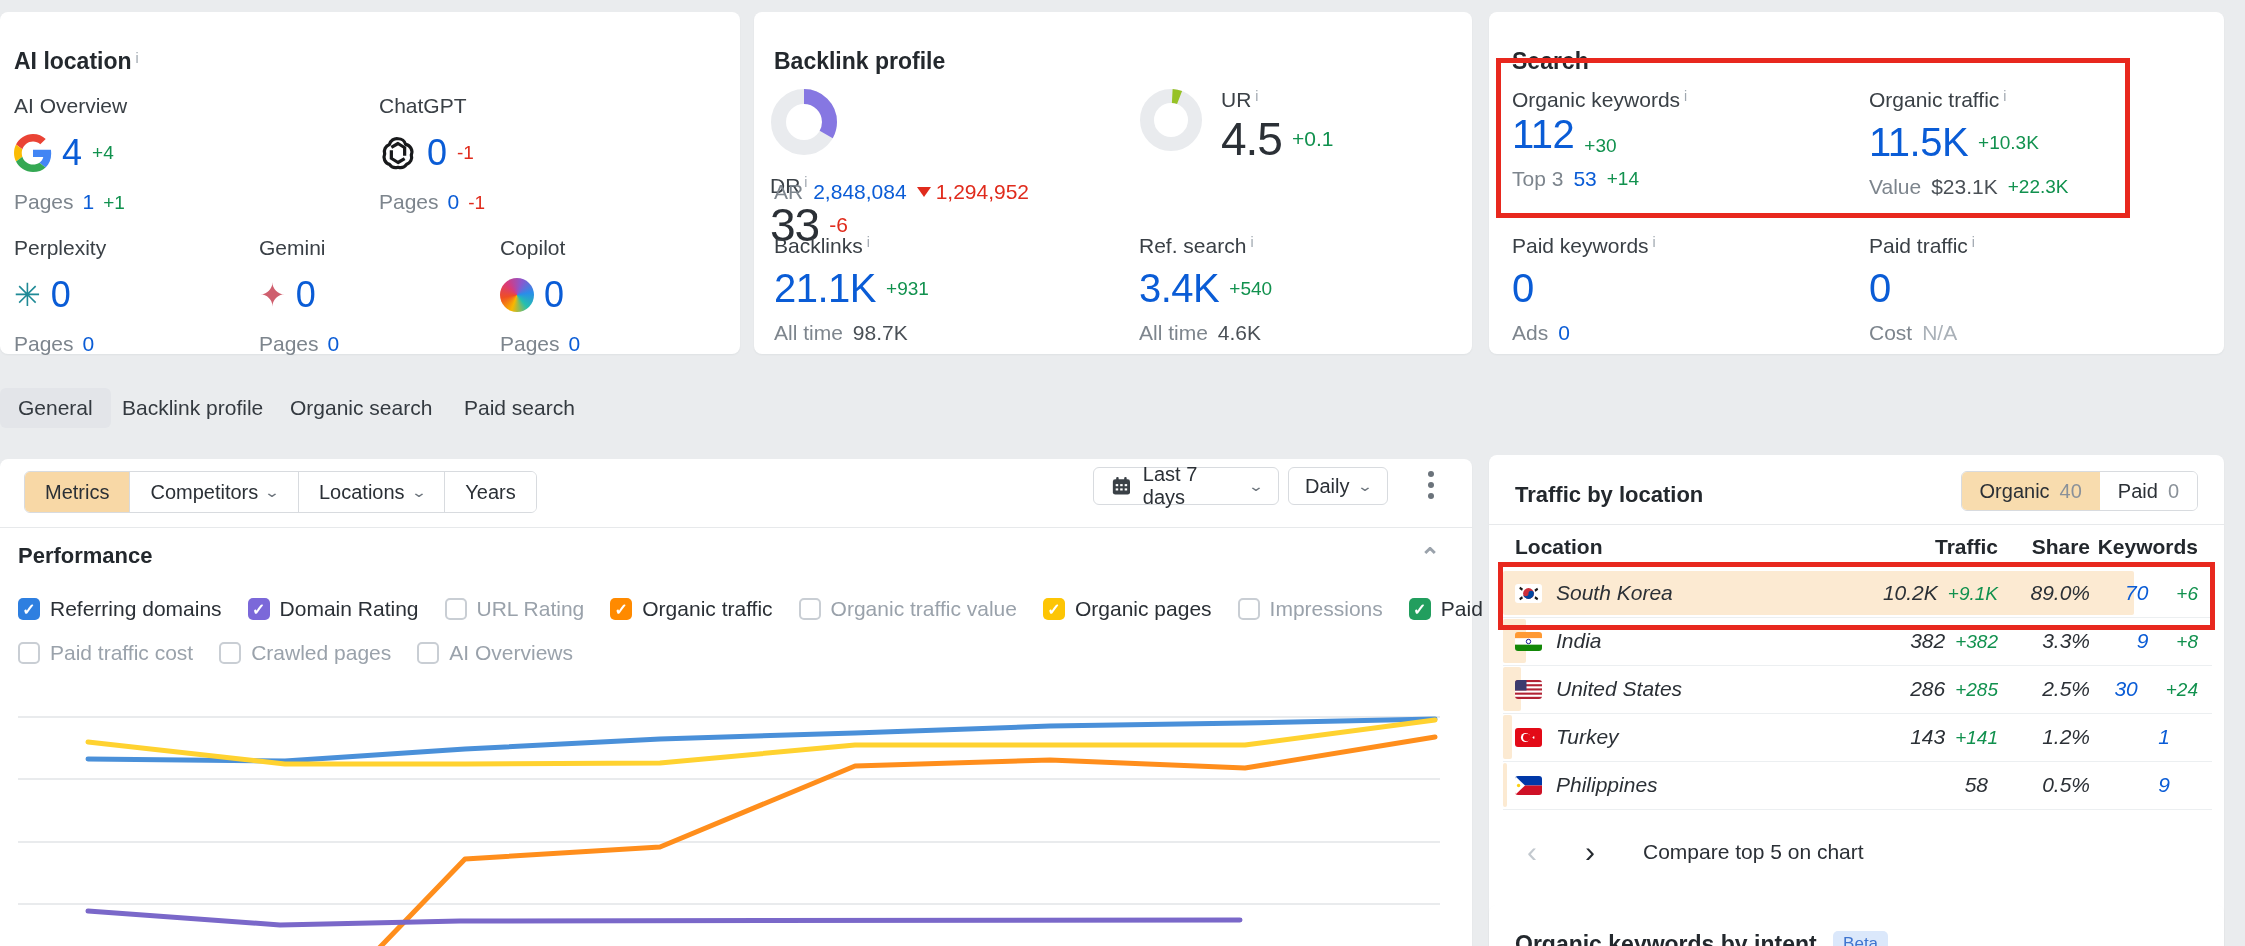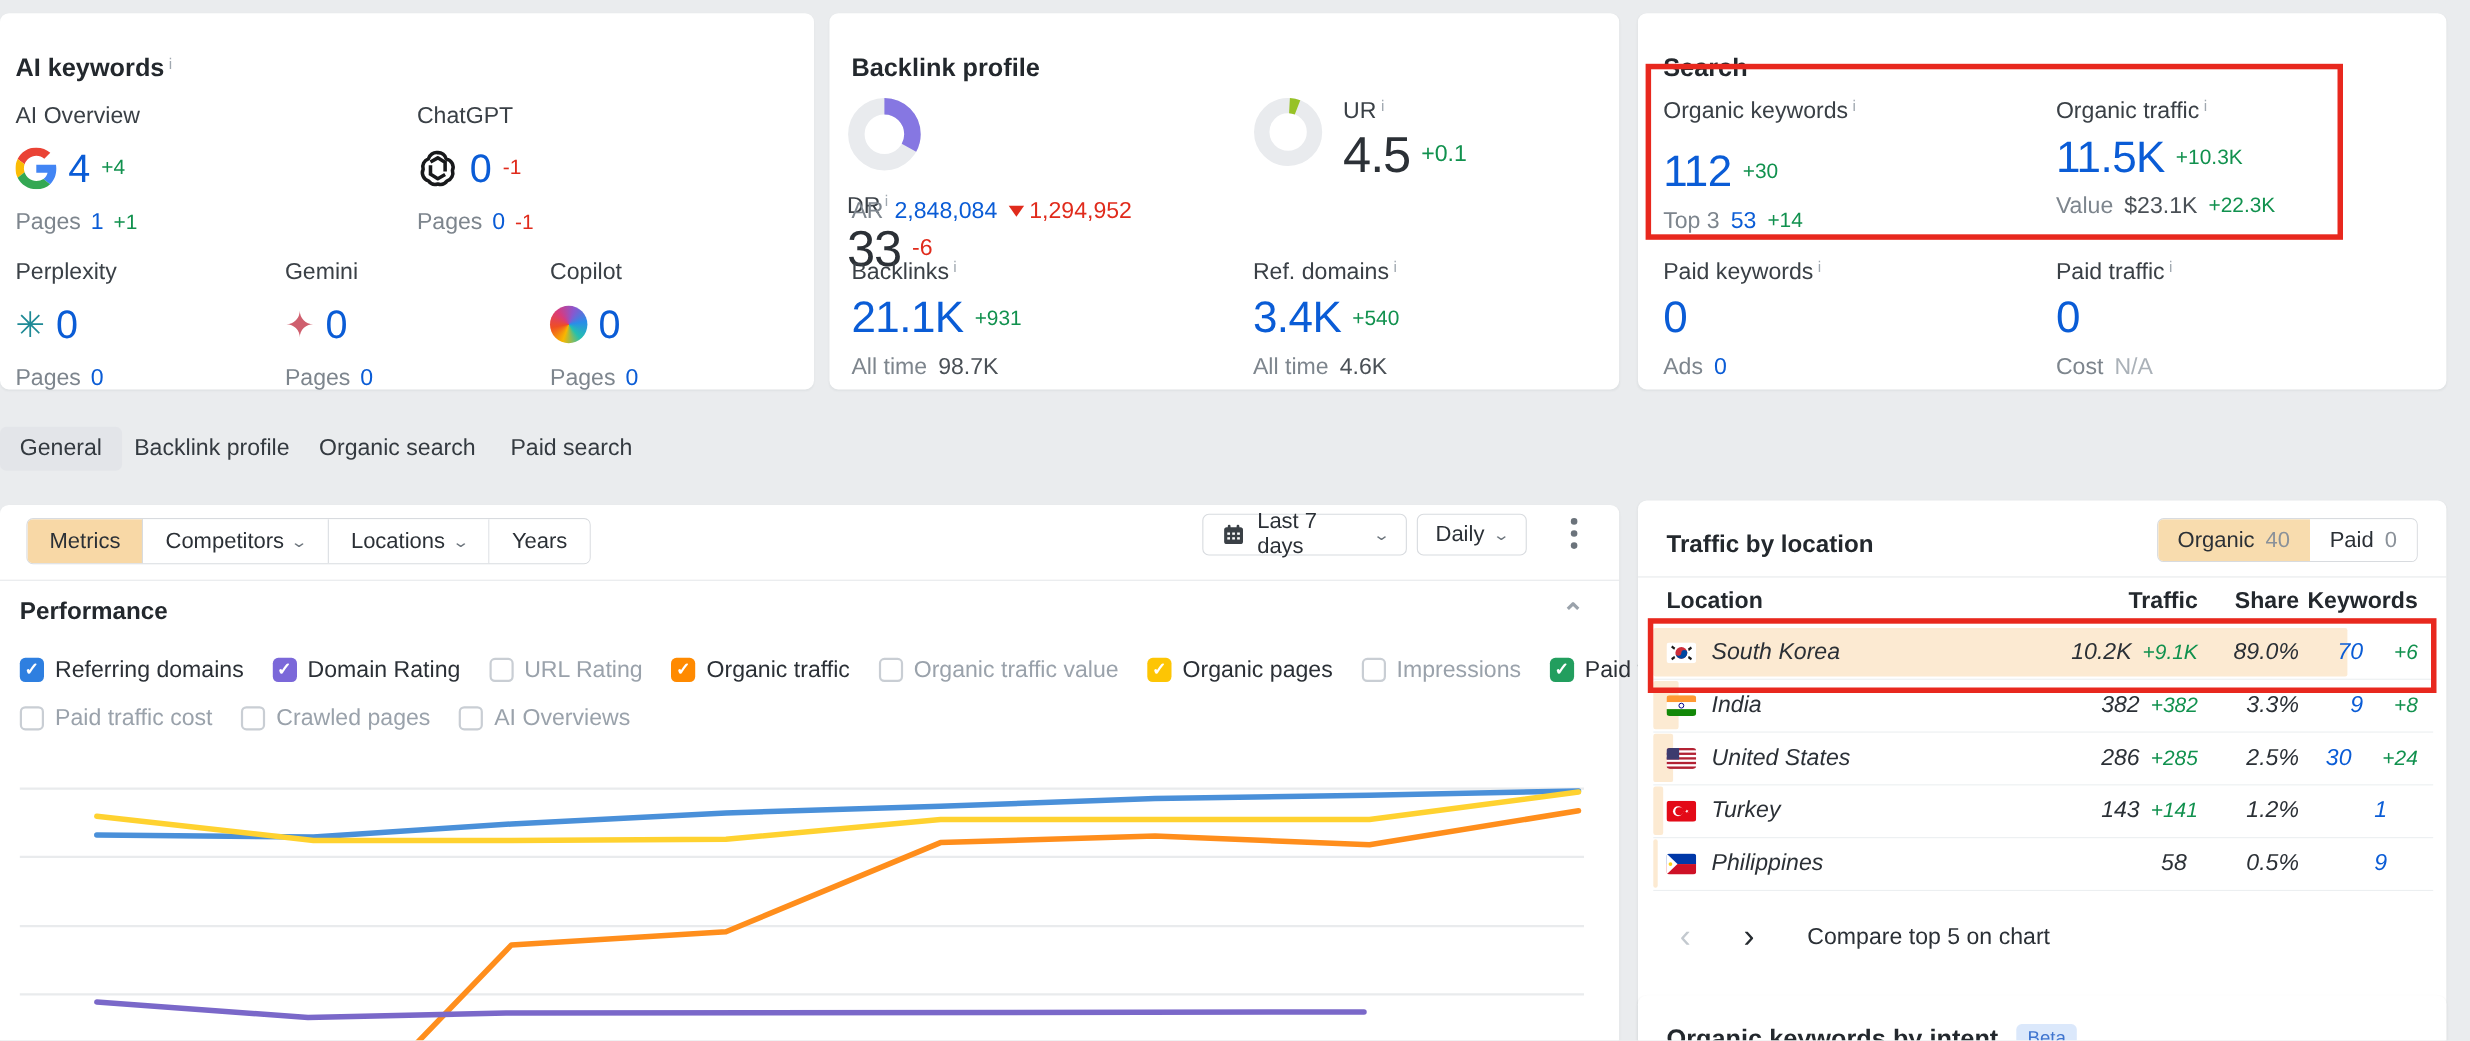--- a/index.html
+++ b/index.html
@@ -90,21 +90,21 @@
   .cal-icon{width:24px;height:24px;}
   .glyph-icon{font-size:32px;line-height:1;}
 </style>
 </head>
 <body>
 
 <div class="canvas">
 
   <div class="card" style="left:0;top:12px;width:740px;height:342px;">
     <div style="position:absolute;left:14px;top:36px;">
-      <span class="card-title">AI keywords</span><sup class="sup-i">i</sup>
+      <span class="card-title">AI location</span><sup class="sup-i">i</sup>
     </div>
 
     <div class="ai-cell" style="left:14px;top:82px;">
       <span class="lbl">AI Overview</span>
       <div class="row-flex">
         <svg class="icon-36" viewBox="0 0 48 48">
           <path fill="#EA4335" d="M24 9.5c3.54 0 6.71 1.22 9.21 3.6l6.85-6.85C35.9 2.38 30.47 0 24 0 14.62 0 6.51 5.38 2.56 13.22l7.98 6.19C12.43 13.72 17.74 9.5 24 9.5z"></path>
           <path fill="#4285F4" d="M46.98 24.55c0-1.57-.15-3.09-.38-4.55H24v9.02h12.94c-.58 2.96-2.26 5.48-4.78 7.18l7.73 6c4.51-4.18 7.09-10.36 7.09-17.65z"></path>
           <path fill="#FBBC05" d="M10.53 28.59c-.48-1.45-.76-2.99-.76-4.59s.27-3.14.76-4.59l-7.98-6.19C.92 16.46 0 20.12 0 24c0 3.88.92 7.54 2.56 10.78l7.97-6.19z"></path>
           <path fill="#34A853" d="M24 48c6.48 0 11.93-2.13 15.89-5.81l-7.73-6c-2.15 1.45-4.92 2.3-8.16 2.3-6.26 0-11.57-4.22-13.47-9.91l-7.98 6.19C6.51 42.62 14.62 48 24 48z"></path>
@@ -223,40 +223,40 @@
         <span class="big-val">21.1K</span>
         <span class="delta up">+931</span>
       </div>
       <div style="margin-top:10px;font-size:21px;" class="row-flex">
         <span class="gray">All time</span>
         <span style="color:#4a5056;">98.7K</span>
       </div>
     </div>
 
     <div style="position:absolute;left:385px;top:222px;">
-      <div><span class="lbl">Ref. domains</span><sup class="sup-i">i</sup></div>
+      <div><span class="lbl">Ref. search</span><sup class="sup-i">i</sup></div>
       <div class="row-flex" style="margin-top:8px;">
         <span class="big-val">3.4K</span>
         <span class="delta up">+540</span>
       </div>
       <div style="margin-top:10px;font-size:21px;" class="row-flex">
         <span class="gray">All time</span>
         <span style="color:#4a5056;">4.6K</span>
       </div>
     </div>
   </div>
 
   <div class="card" style="left:1489px;top:12px;width:735px;height:342px;">
     <div style="position:absolute;left:23px;top:36px;">
       <span class="card-title">Search</span>
     </div>
 
     <div style="position:absolute;left:23px;top:76px;">
       <div><span class="lbl">Organic keywords</span><sup class="sup-i">i</sup></div>
-      <div class="row-flex" style="margin-top:21px;">
+      <div class="row-flex" style="margin-top:0;align-items:flex-end;">
         <span class="big-val">112</span>
         <span class="delta up">+30</span>
       </div>
       <div style="margin-top:10px;font-size:21px;" class="row-flex">
         <span class="gray">Top 3</span>
         <span class="blue">53</span>
         <span class="delta up">+14</span>
       </div>
     </div>
 

